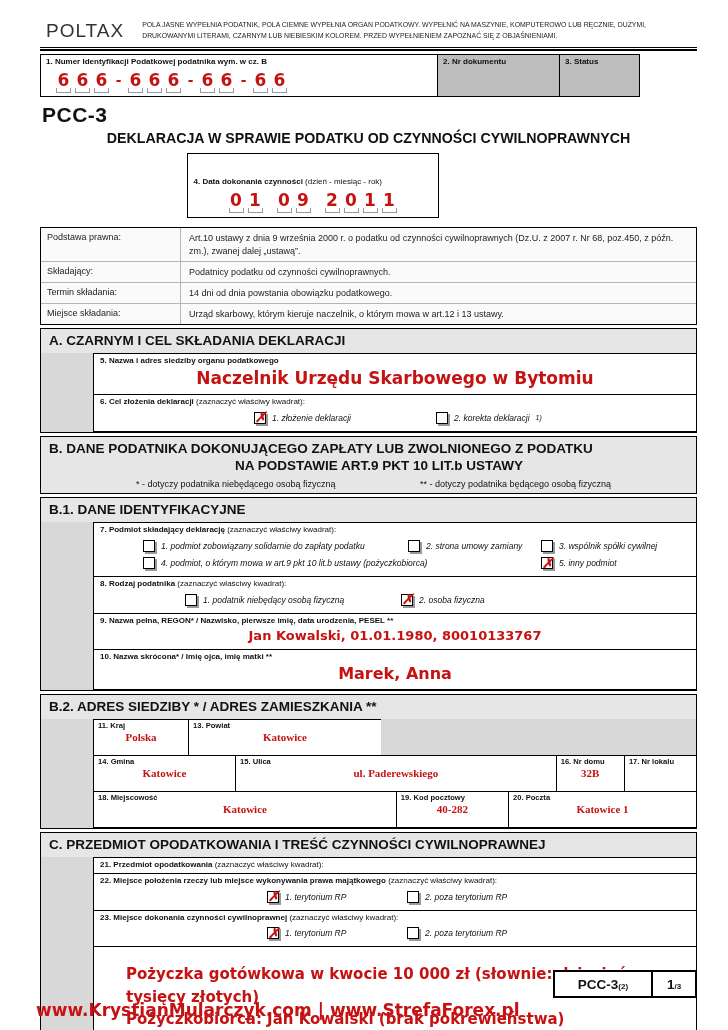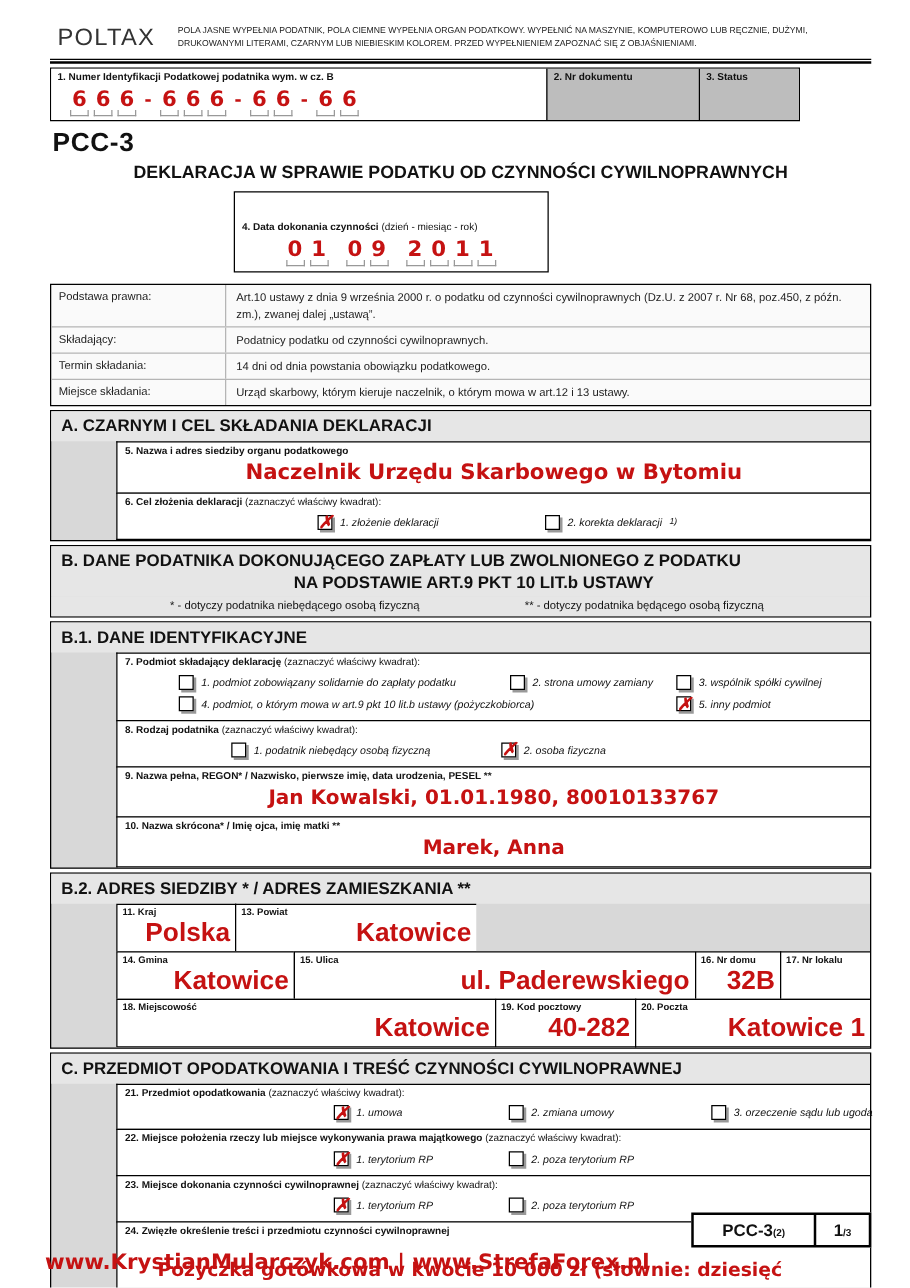--- a/index.html
+++ b/index.html
@@ -69,21 +69,21 @@
   .cb.checked::after{content:"✗";position:absolute;left:-1.5px;top:-3.5px;width:14px;text-align:center;font-size:14px;font-weight:bold;color:var(--red);}
   .opt-sup{font-size:7px;vertical-align:super;}
 
   
   .addr-row{display:flex;}
   .addr-row + .addr-row .acell{margin-top:-1px;}
   .acell{background:#fff;border:1px solid #000;min-height:37px;padding:1px 4px 2px;}
   .acell + .acell{margin-left:-1px;}
   .acell.last{border-right:none;}
   .albl{font-size:7.6px;font-weight:bold;line-height:1.3;}
-  .aval{text-align:right;color:var(--red);font-weight:bold;font-size:21px;font-family:Liberation Sans, sans-serif;line-height:1.15;}
+  .aval{text-align:center;color:var(--red);font-weight:bold;font-size:11px;font-family:Liberation Serif, serif;line-height:1.15;}
 
   
   .f24-content{padding:14px 6px 8px 26px;min-height:86px;}
   .f24-line{color:var(--red);font-size:15px;font-weight:600;line-height:1.5;font-family:"DejaVu Sans",sans-serif;}
   .bottom-row{position:absolute;left:36px;right:31px;bottom:8px;height:52px;}
   .site-links{position:absolute;left:0;bottom:2px;font-size:17px;font-weight:bold;color:var(--red);font-family:"DejaVu Sans",sans-serif;}
   .site-links .sep{padding:0 6px;}
   .docbox{position:absolute;right:0;top:0;display:flex;border:2px solid #000;background:#fff;}
   .docbox-code{width:98px;text-align:center;padding:5px 2px 4px;font-weight:bold;font-size:13.5px;border-right:2px solid #000;}
   .docbox-page{width:42px;text-align:center;padding:5px 2px 4px;font-weight:bold;font-size:13.5px;}
@@ -250,21 +250,21 @@
             <span>1. podatnik niebędący osobą fizyczną</span>
           </div>
           <div class="opt">
             <span class="cb checked"></span>
             <span>2. osoba fizyczna</span>
           </div>
         </div>
       </div>
       <div class="field">
         <div class="flabel">9. Nazwa pełna, REGON* / Nazwisko, pierwsze imię, data urodzenia, PESEL **</div>
-        <div class="fvalue" style="font-size:16px">Jan Kowalski, 01.01.1980, 80010133767</div>
+        <div class="fvalue" style="font-size:13px">Jan Kowalski, 01.01.1980, 80010133767</div>
       </div>
       <div class="field">
         <div class="flabel">10. Nazwa skrócona* / Imię ojca, imię matki **</div>
         <div class="fvalue">Marek, Anna</div>
       </div>
     </div>
   </section>
 
   <section class="sec">
     <div class="sec-head">B.2. ADRES SIEDZIBY * / ADRES ZAMIESZKANIA **</div>
@@ -315,69 +315,54 @@
   </section>
 
   <section class="sec">
     <div class="sec-head">C. PRZEDMIOT OPODATKOWANIA I TREŚĆ CZYNNOŚCI CYWILNOPRAWNEJ</div>
     <div class="sec-body">
       <div class="field">
         <div class="flabel">
           <span>21. Przedmiot opodatkowania</span>
           <span class="fhint">(zaznaczyć właściwy kwadrat):</span>
         </div>
+      </div>
+      <div class="field">
+        <div class="flabel">
+          <span>22. Miejsce położenia rzeczy lub miejsce wykonywania prawa majątkowego</span>
+          <span class="fhint">(zaznaczyć właściwy kwadrat):</span>
+        </div>
         <div class="cbrow" style="padding-left:167px">
           <div class="opt" style="width:140px">
             <span class="cb checked"></span>
-            <span>1. umowa</span>
-          </div>
-          <div class="opt" style="width:162px">
-            <span class="cb"></span>
-            <span>2. zmiana umowy</span>
-          </div>
-          <div class="opt">
-            <span class="cb"></span>
-            <span>3. orzeczenie sądu lub ugoda</span>
-          </div>
-        </div>
-      </div>
-      <div class="field">
-        <div class="flabel">
-          <span>22. Miejsce położenia rzeczy lub miejsce wykonywania prawa majątkowego</span>
+            <span>1. terytorium RP</span>
+          </div>
+          <div class="opt">
+            <span class="cb"></span>
+            <span>2. poza terytorium RP</span>
+          </div>
+        </div>
+      </div>
+      <div class="field">
+        <div class="flabel">
+          <span>23. Miejsce dokonania czynności cywilnoprawnej</span>
           <span class="fhint">(zaznaczyć właściwy kwadrat):</span>
         </div>
         <div class="cbrow" style="padding-left:167px">
           <div class="opt" style="width:140px">
             <span class="cb checked"></span>
             <span>1. terytorium RP</span>
           </div>
           <div class="opt">
             <span class="cb"></span>
             <span>2. poza terytorium RP</span>
           </div>
         </div>
       </div>
       <div class="field">
-        <div class="flabel">
-          <span>23. Miejsce dokonania czynności cywilnoprawnej</span>
-          <span class="fhint">(zaznaczyć właściwy kwadrat):</span>
-        </div>
-        <div class="cbrow" style="padding-left:167px">
-          <div class="opt" style="width:140px">
-            <span class="cb checked"></span>
-            <span>1. terytorium RP</span>
-          </div>
-          <div class="opt">
-            <span class="cb"></span>
-            <span>2. poza terytorium RP</span>
-          </div>
-        </div>
-      </div>
-      <div class="field">
-        <div class="flabel">24. Zwięzłe określenie treści i przedmiotu czynności cywilnoprawnej</div>
         <div class="f24-content">
           <div class="f24-line">Pożyczka gotówkowa w kwocie 10 000 zł (słownie: dziesięć tysięcy złotych)</div>
           <div class="f24-line">Pożyczkobiorca: Jan Kowalski (brak pokrewieństwa)</div>
 
         </div>
       </div>
     </div>
   </section>
 
   <div class="bottom-row">

